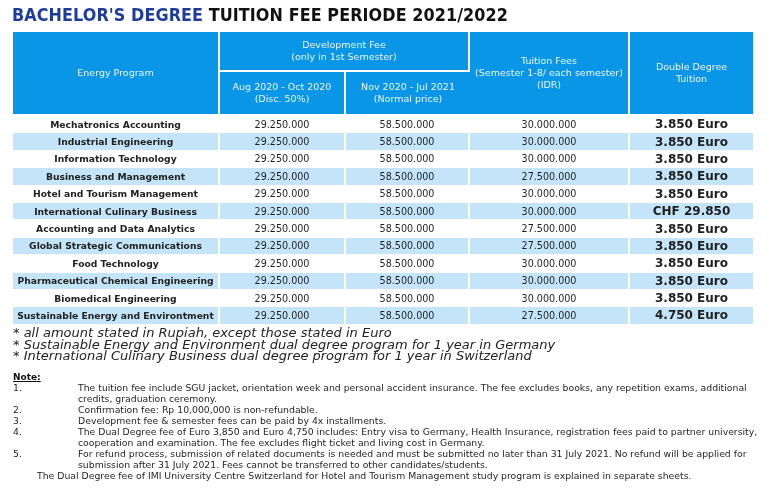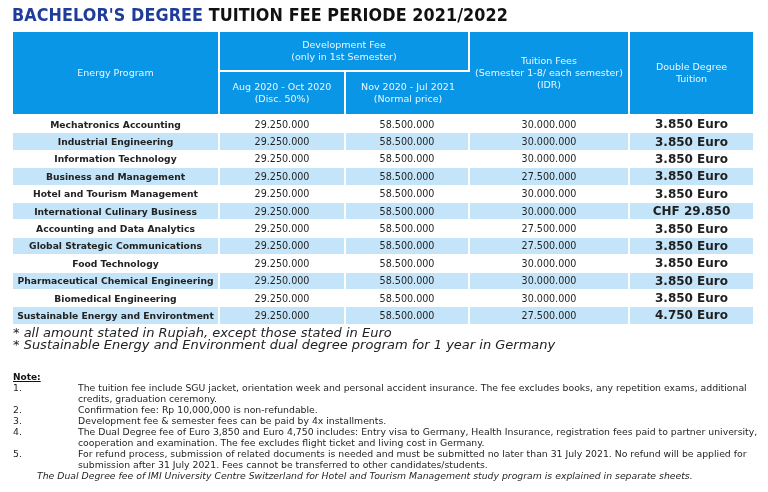--- a/index.html
+++ b/index.html
@@ -19,21 +19,21 @@
   table.fees td.dd { font-weight:bold; font-size:12px; }
   table.fees tr.alt td { background:#c4e5f9;margin-top:42px; }
   table.fees tr.body-row td { border-bottom:1px solid #ffffff; }
 
   .footnotes { position:absolute; left:13px; top:327px; font-style:italic; font-size:13px; line-height:11.5px; color:#222; }
   .note-label { position:absolute; left:13px; top:372px; font-weight:bold; font-size:9px; color:#111;text-decoration:underline; }
   .notes { position:absolute; left:13px; top:382px; width:745px; font-size:9.3px; line-height:11px; color:#1f1f1f; }
   .note { display:flex; }
   .note .num { width:24px; flex:none; }
   .note .txt { flex:1;margin-left:41px; }
-  .note.extra { padding-left:24px;font-style:italic; }
+  .note.extra { padding-left:24px; }
 </style>
 </head>
 <body>
 
 <div class="title">
   <span class="t1">BACHELOR'S DEGREE</span><span class="t2">TUITION FEE PERIODE 2021/2022</span>
 </div>
 
 <table class="fees">
   <colgroup>
@@ -155,20 +155,21 @@
       <td>58.500.000</td>
       <td>27.500.000</td>
       <td class="dd">4.750 Euro</td>
     </tr>
   </tbody>
 </table>
 
 <div class="footnotes">
   <div>* all amount stated in Rupiah, except those stated in Euro</div>
   <div>* Sustainable Energy and Environment dual degree program for 1 year in Germany</div>
+  <div>* International Culinary  Business dual degree program for 1 year in Switzerland</div>
 </div>
 
 <div class="note-label">Note:</div>
 
 <div class="notes">
   <div class="note">
     <span class="num">1.</span>
     <span class="txt">The tuition fee include SGU jacket, orientation week and personal accident insurance. The fee excludes books, any repetition exams, additional credits, graduation ceremony.</span>
   </div>
   <div class="note">

